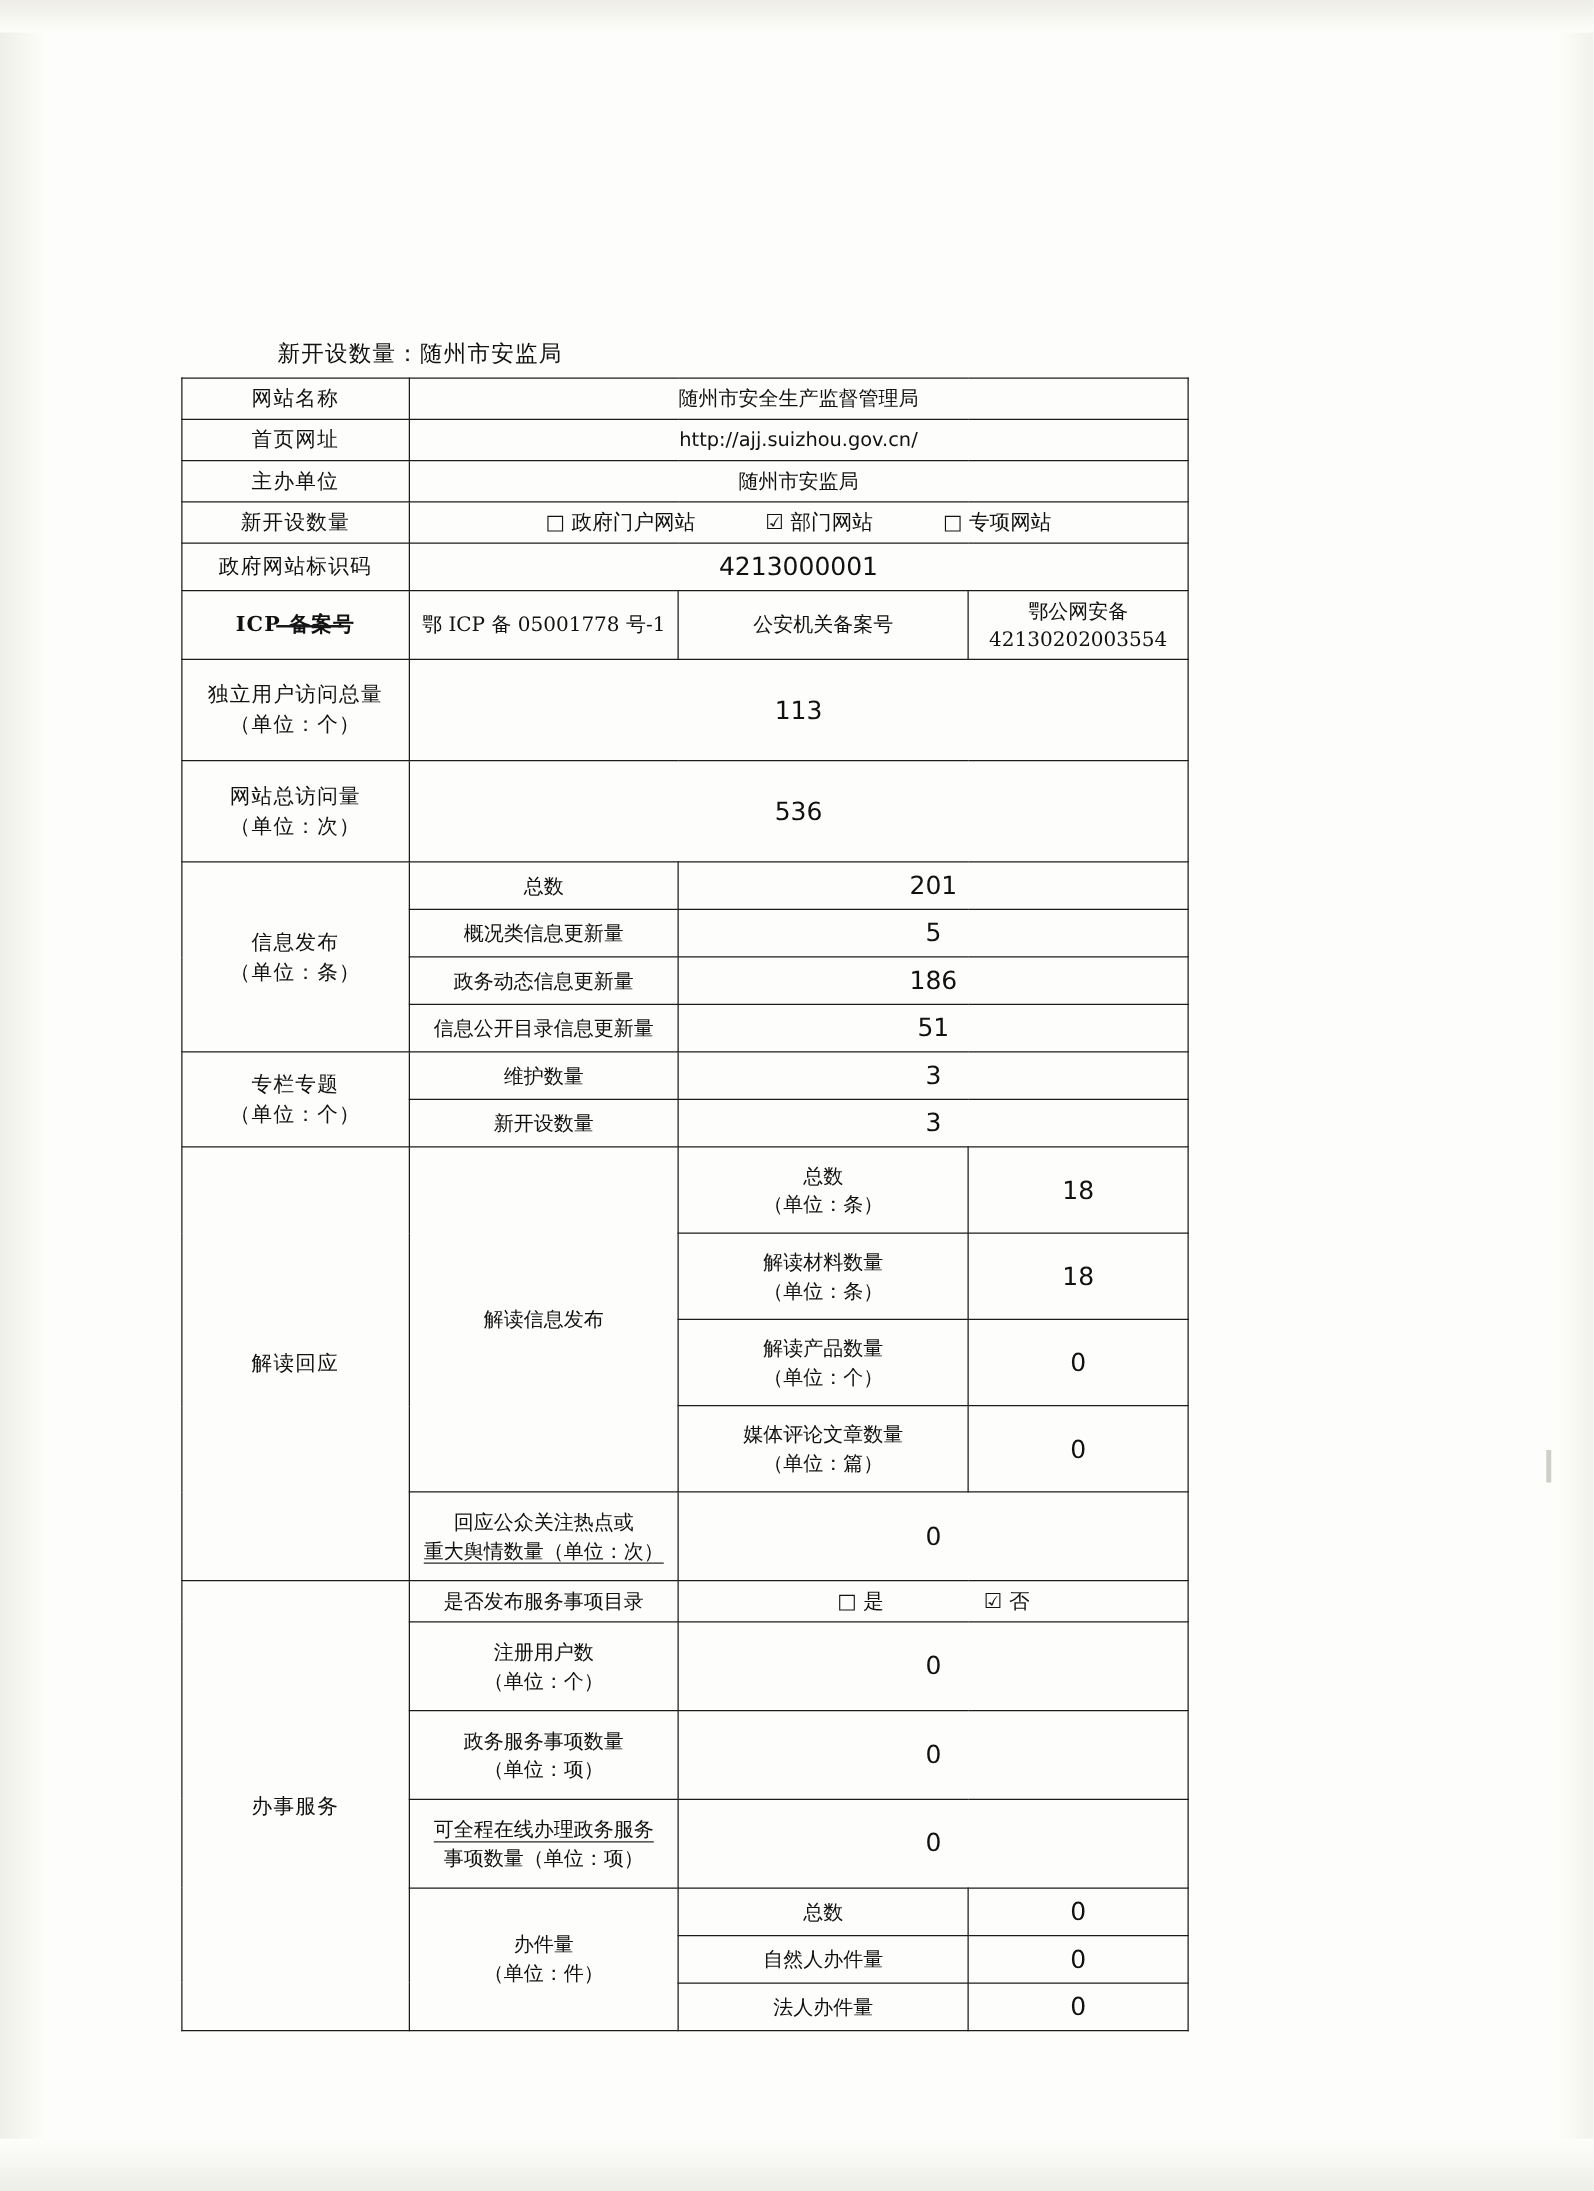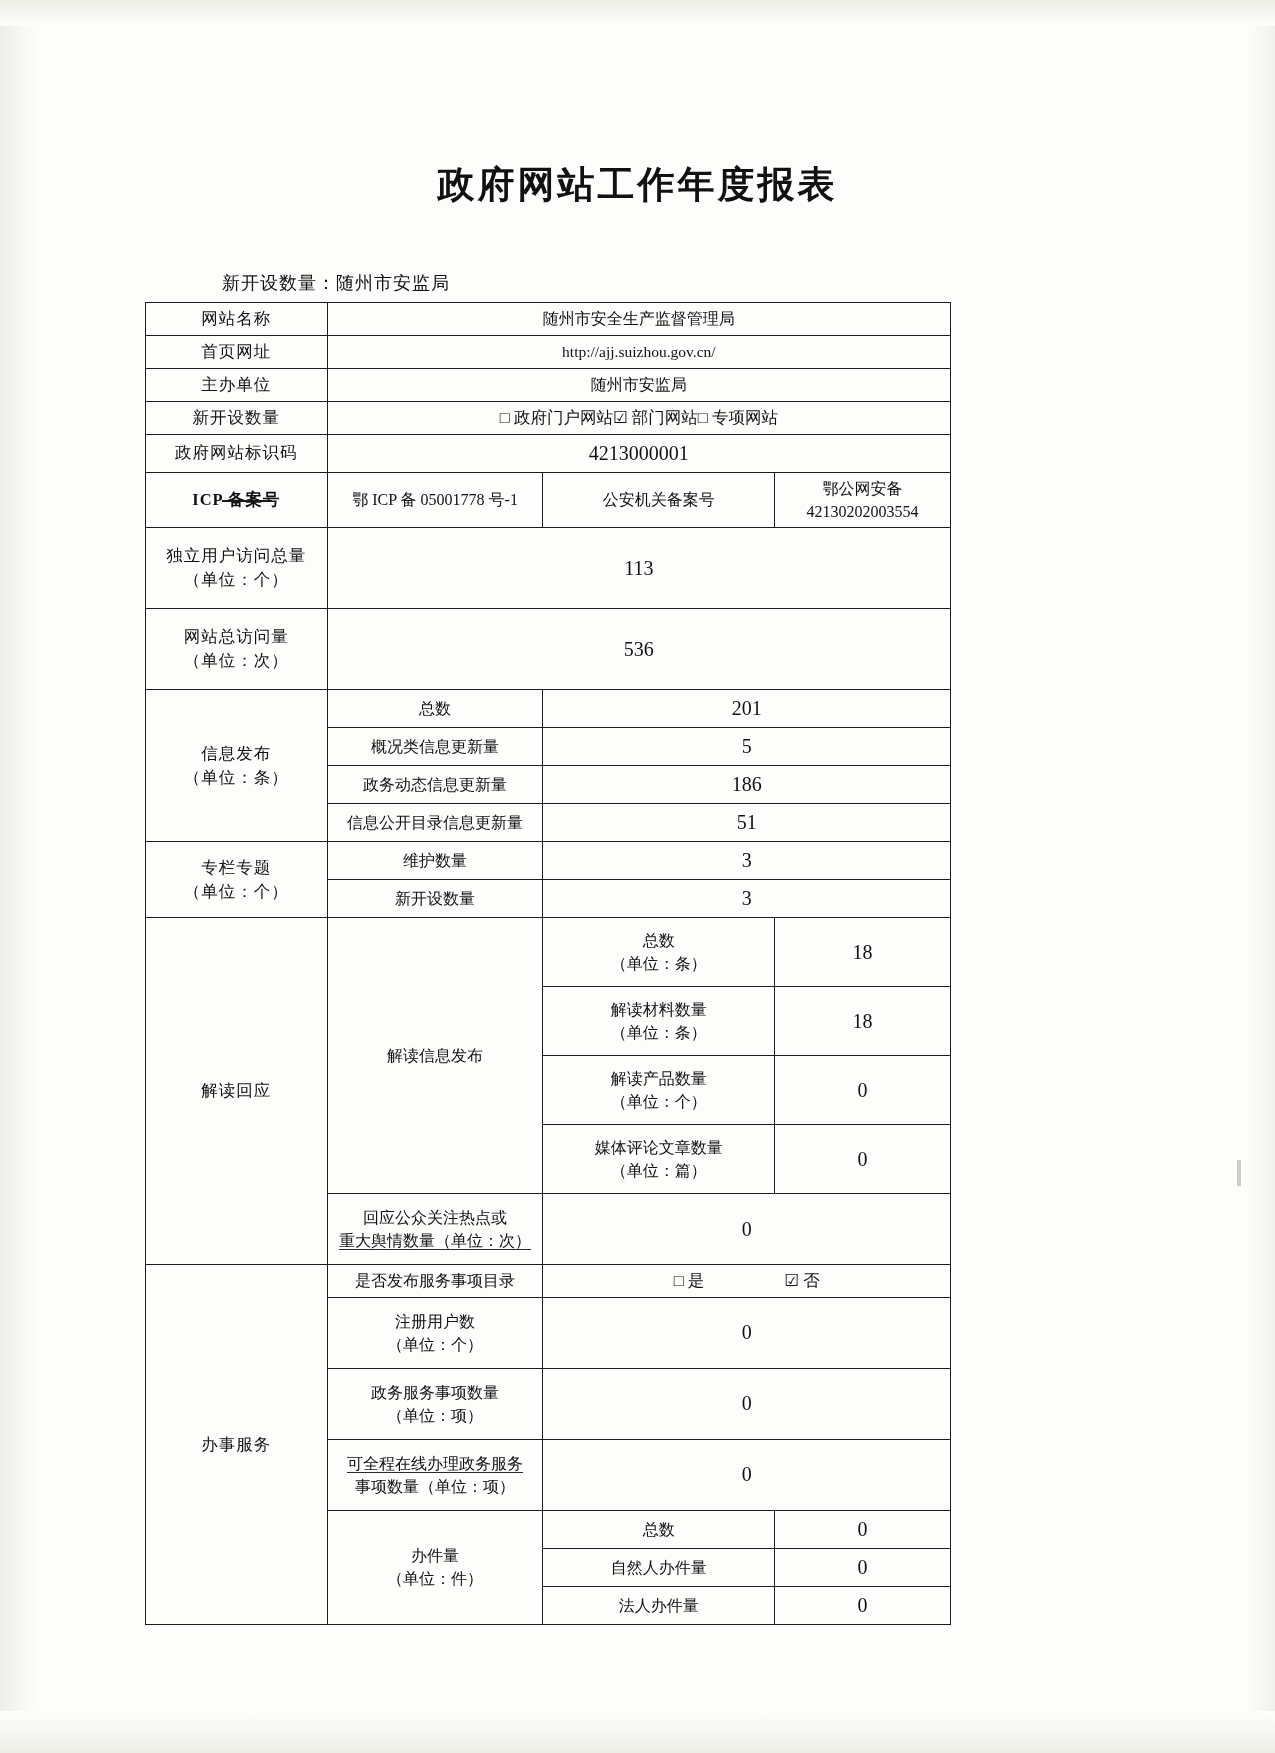--- a/index.html
+++ b/index.html
@@ -94,31 +94,31 @@
     font-size: 16px;
     color: #111;
     background: transparent;
   }
   table.report td {
     border: 1px solid #1c1c1c;
     text-align: center;
     vertical-align: middle;
     padding: 4px 4px;
     line-height: 1.45;
-    font-family: Liberation Serif, serif;
   }
   td.lbl { font-size: 16.5px; letter-spacing: 1px; }
   td.val { font-size: 16px; }
   td.num { font-family: "DejaVu Sans", "Liberation Sans", sans-serif; font-size: 20px; margin-top: 36px; }
   td.urlv { font-family: "DejaVu Sans", "Liberation Sans", sans-serif; font-size: 15.5px; }
   td.bold { font-weight: bold; }
   .two-line { line-height: 1.5; }
   .chk-row {
     display: flex;
     justify-content: center;
+    gap: 56px;
     font-size: 16.5px;
   }
   .chk-row.narrow { gap: 80px; }
   .chk { white-space: nowrap; }
   .icpline { position: relative; display: inline-block; }
   .icpline .strike {
     position: absolute;
     left: 34%; right: 10%;
     top: 52%;
     height: 2px;
@@ -129,21 +129,20 @@
 </head>
 <body>
 
 <div class="page">
   <div class="scan-edge-left"></div>
   <div class="scan-edge-right"></div>
   <div class="scan-edge-top"></div>
   <div class="scan-edge-bottom"></div>
   <div class="mark-right"></div>
 
-  <div class="title">政府网站工作年度报表</div>
   <div class="filer">新开设数量：随州市安监局</div>
 
   <table class="report">
     <colgroup>
       <col style="width:182px">
       <col style="width:216px">
       <col style="width:232px">
       <col style="width:176px">
     </colgroup>
     <tbody>

